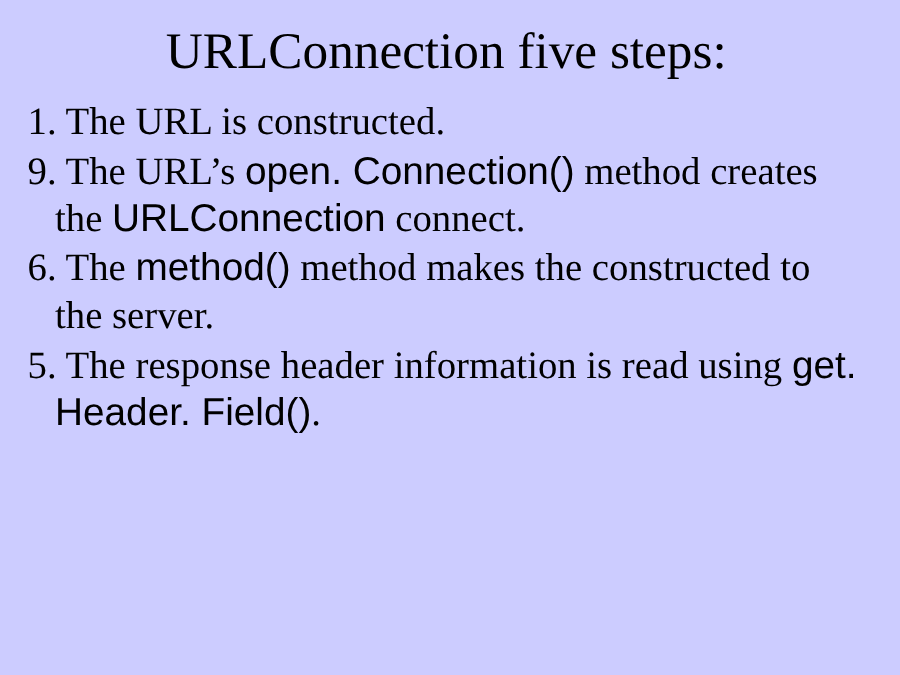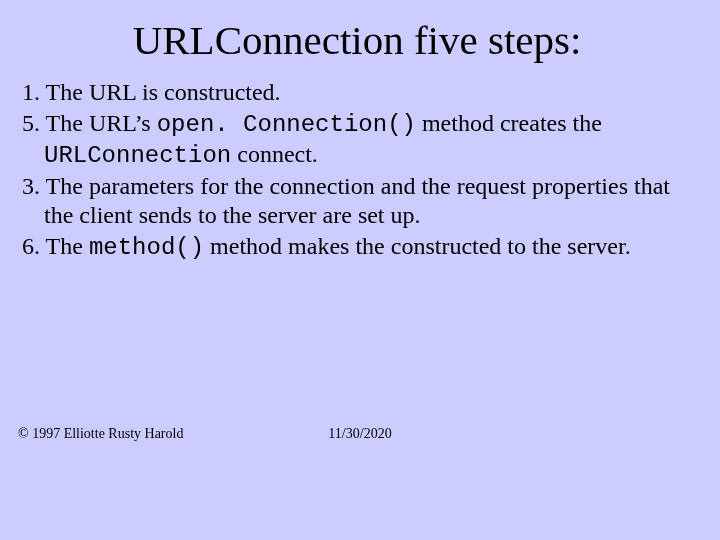--- a/index.html
+++ b/index.html
@@ -19,30 +19,30 @@
     padding: 12px 28px 0 22px;
     position: relative;
   }
   .title {
     text-align: center;
     font-size: 41px;
     margin: 4px 0 14px 0;
     font-weight: normal;
   }
   .body {
-    font-size: 24px;
+    font-size: 31px;
     line-height: 1.22;
   }
   .item {
     margin: 0 0 2px 0;
     text-indent: -22px;
     padding-left: 22px;
   }
   .sans {
-    font-family: Liberation Mono, monospace;
+    font-family: Liberation Sans, sans-serif;
   }
   .footer {
     position: absolute;
     left: 18px;
     bottom: 22px;
     width: 684px;
     font-size: 14px;
   }
   .footer-left {
     display: inline-block;
@@ -61,32 +61,28 @@
 
   <div class="title">URLConnection five steps:</div>
 
   <div class="body">
 
     <div class="item">
       <span>1. The URL is constructed.</span>
     </div>
 
     <div class="item">
-      <span>5. The URL’s </span><span class="sans">open. Connection()</span><span> method creates the </span><span class="sans">URLConnection</span><span> connect.</span>
+      <span>9. The URL’s </span><span class="sans">open. Connection()</span><span> method creates the </span><span class="sans">URLConnection</span><span> connect.</span>
     </div>
 
-    <div class="item">
-      <span>3. The parameters for the connection and the request properties that the client sends to the server are set up.</span>
-    </div>
 
     <div class="item">
       <span>6. The </span><span class="sans">method()</span><span> method makes the constructed to the server.</span>
     </div>
 
+    <div class="item">
+      <span>5. The response header information is read using </span><span class="sans">get. Header. Field()</span><span>.</span>
+    </div>
 
   </div>
 
-  <div class="footer">
-    <span class="footer-left">© 1997 Elliotte Rusty Harold</span>
-    <span class="footer-center">11/30/2020</span>
-  </div>
 
 </div>
 
 </body></html>

